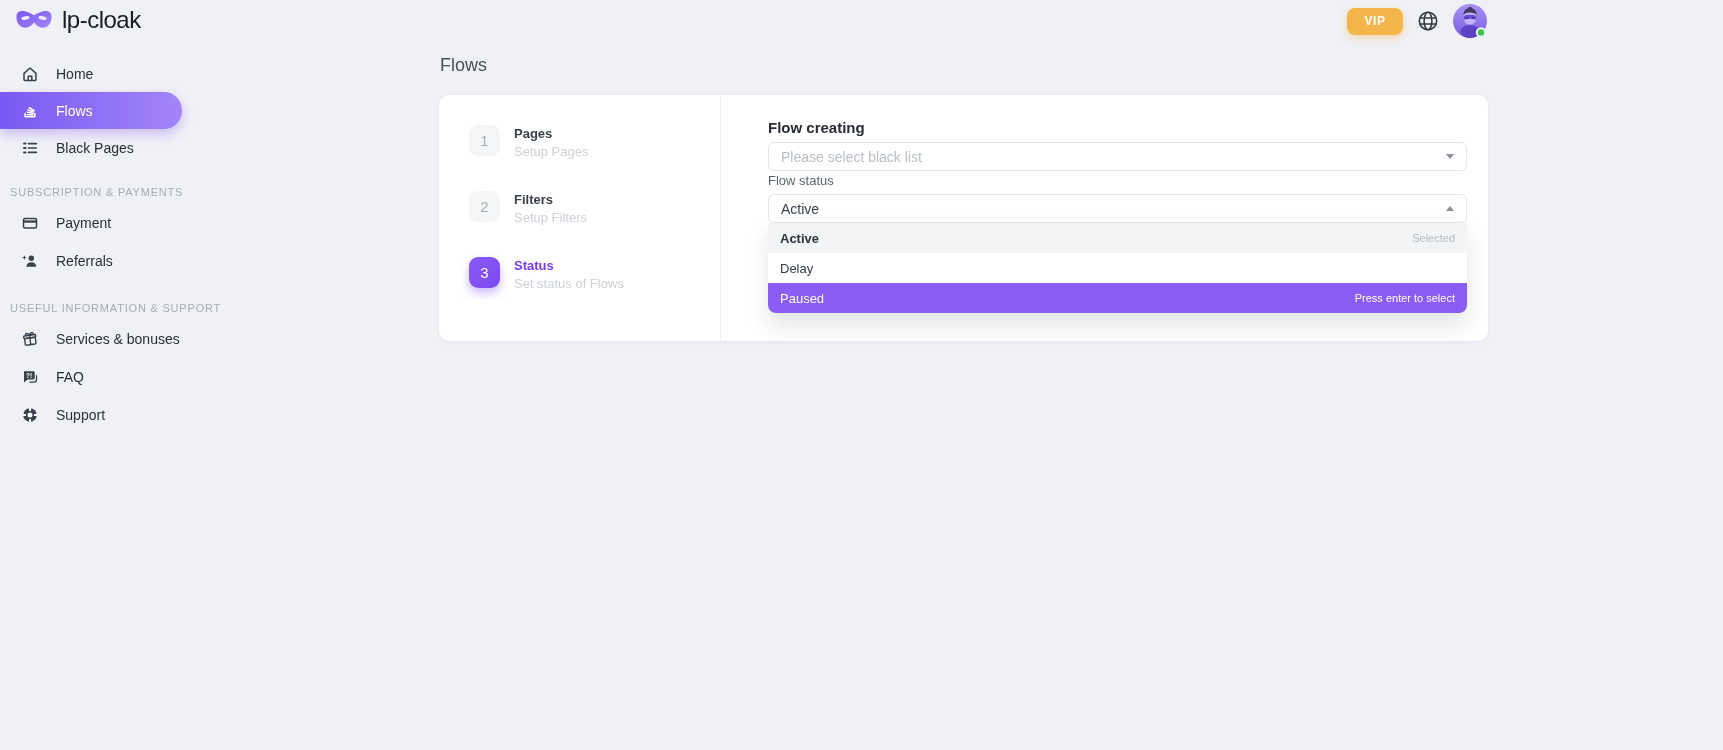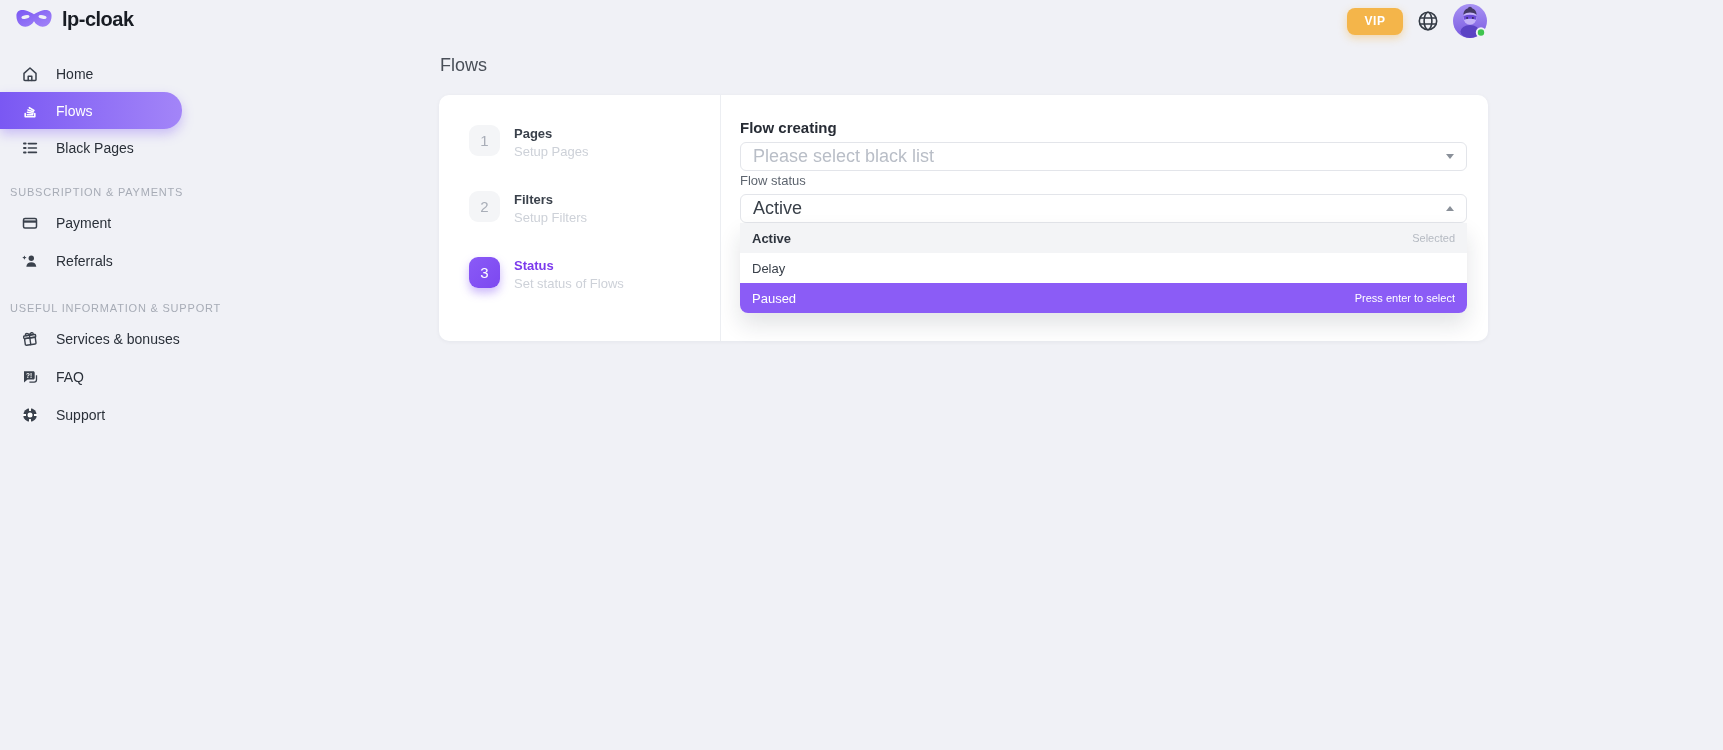--- a/index.html
+++ b/index.html
@@ -6,21 +6,21 @@
   html,body { width:1723px; height:750px; overflow:hidden; }
   body {
     font-family:"Liberation Sans", sans-serif;
     background:#F0F1F6;
     color:#2A3039;
     position:relative;
   }
 
   
   .logo { position:absolute; left:15px; top:6px; display:flex; align-items:center; gap:9px; }
-  .brand-name { font-size:20px; font-weight:700; color:#181C23; letter-spacing:-0.5px; }
+  .brand-name { font-size:24px; font-weight:400; color:#181C23; letter-spacing:-0.5px; }
   .top-right { position:absolute; top:4px; right:236px; display:flex; align-items:center; gap:13px; }
   .vip-btn {
     width:56px; height:27px; border:none; border-radius:8px;
     background:#F4B54A; color:#fff; font-family:inherit;
     font-size:12px; font-weight:700; letter-spacing:.6px;
     box-shadow:0 3px 8px rgba(244,181,74,.45); cursor:pointer;
   }
   .globe-btn { width:24px; height:24px; cursor:pointer; display:block; background:none; border:none; padding:0; }
   .avatar-wrap { position:relative; width:34px; height:34px; cursor:pointer; }
 
@@ -63,28 +63,28 @@
     color:#A9AEB8; font-size:15px; line-height:31px; text-align:center; flex:0 0 31px;
   }
   .step.active .step-num {
     background:linear-gradient(135deg,#8A5AF7,#7C48F0); color:#fff;
     box-shadow:0 5px 10px rgba(131,82,245,.4);
   }
   .step-title { font-size:13px; font-weight:700; color:#3A414B; margin-top:1px; }
   .step.active .step-title { color:#7C3AED; }
   .step-sub { font-size:13px; color:#CDD1D8; margin-top:3px; }
 
-  .card-right { position:absolute; left:270px; right:0; top:0; padding:24px 21px 4px 31px; }
+  .card-right { position:absolute; left:298px; right:0; top:0; padding:24px 21px 4px 31px; }
   .form-title { font-size:15px; font-weight:700; color:#272C35; }
   .field-label { margin-top:16px; font-size:13px; color:#5E656F; }
   .field-label.second { margin-top:2px; }
   .select {
     margin-top:6px; height:29px; background:#fff; border:1px solid #E3E5EA;
     border-radius:6px; display:flex; align-items:center; justify-content:space-between;
-    padding:0 12px; font-size:18px; cursor:pointer;
+    padding:0 12px; font-size:14px; cursor:pointer;
   }
   .select .ph { color:#B9BEC7; }
   .select .val { color:#394049; }
   .caret { flex:0 0 8px; }
 
   .dd-wrap { position:relative; }
   .dd-menu {
     position:absolute; left:0; right:0; top:100%; background:#fff;
     border-radius:0 0 8px 8px; overflow:hidden;
     box-shadow:0 12px 22px rgba(25,30,50,.12);

